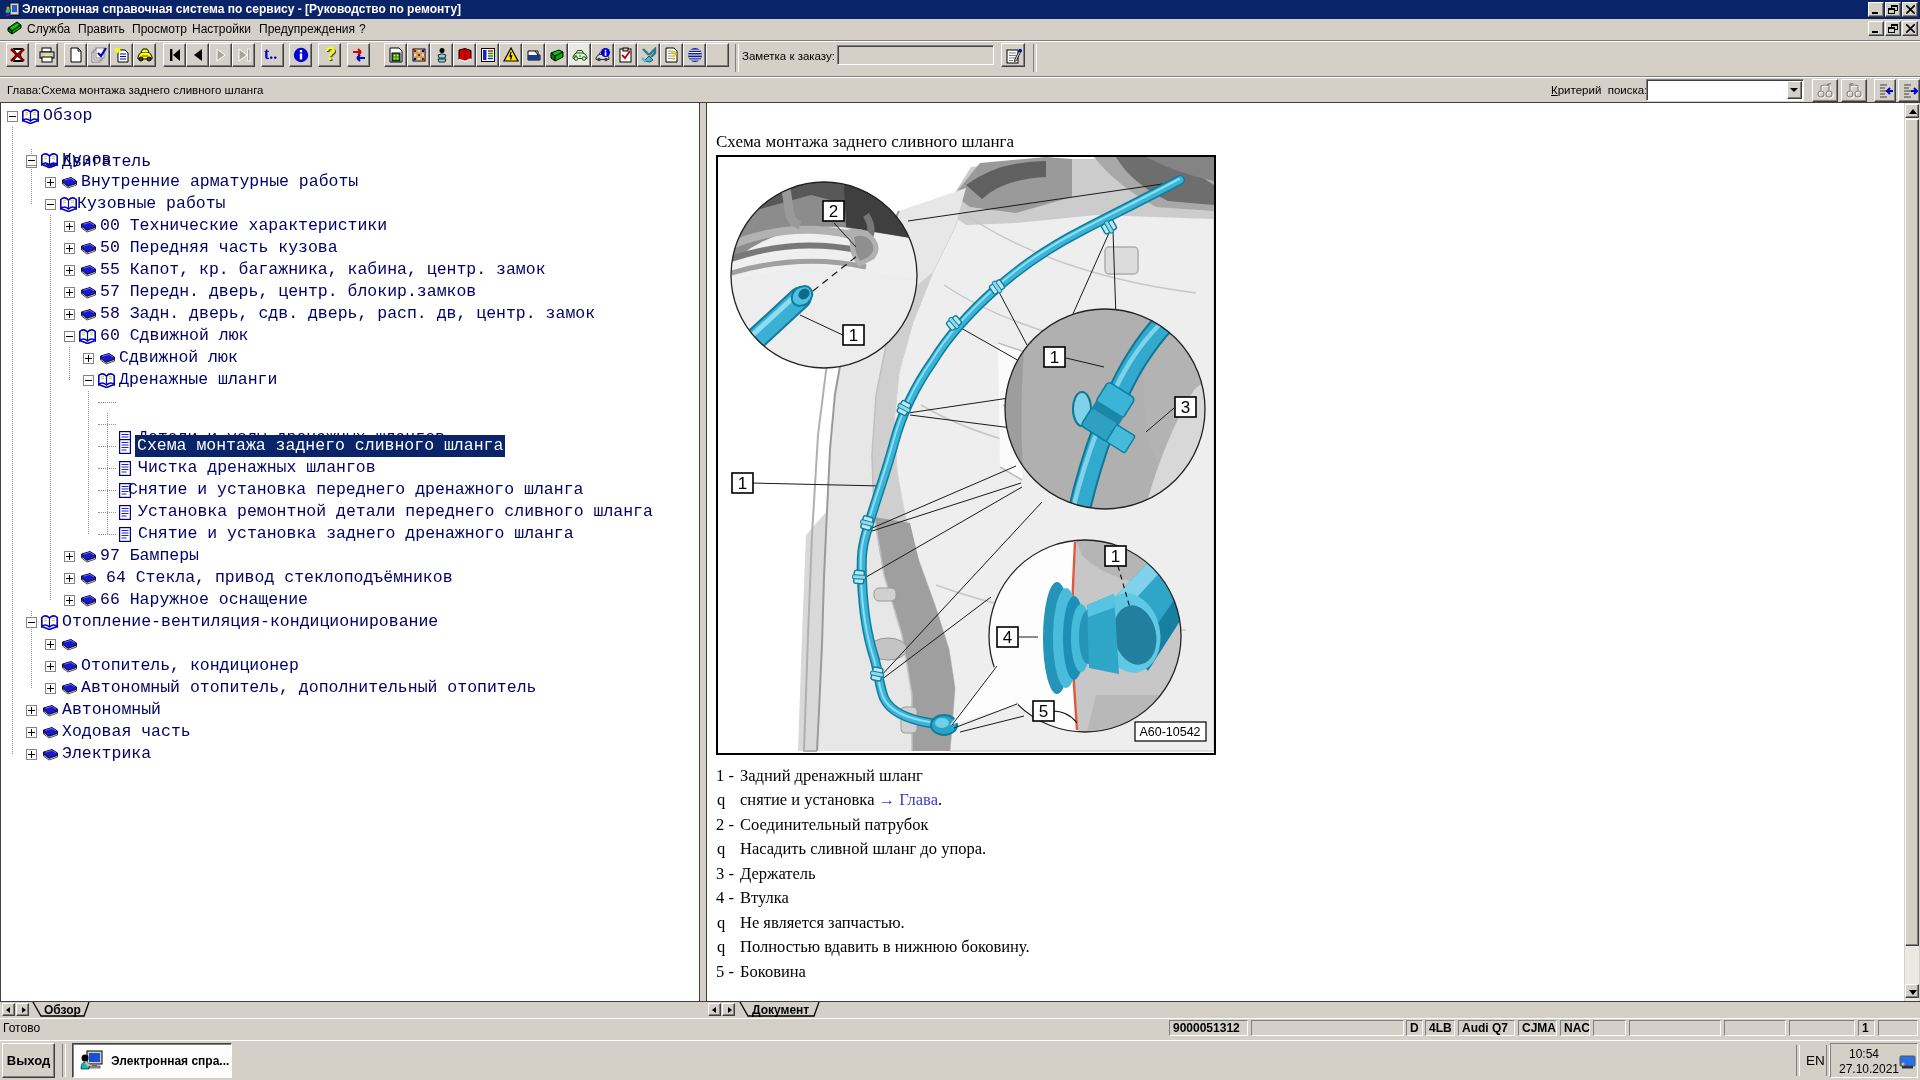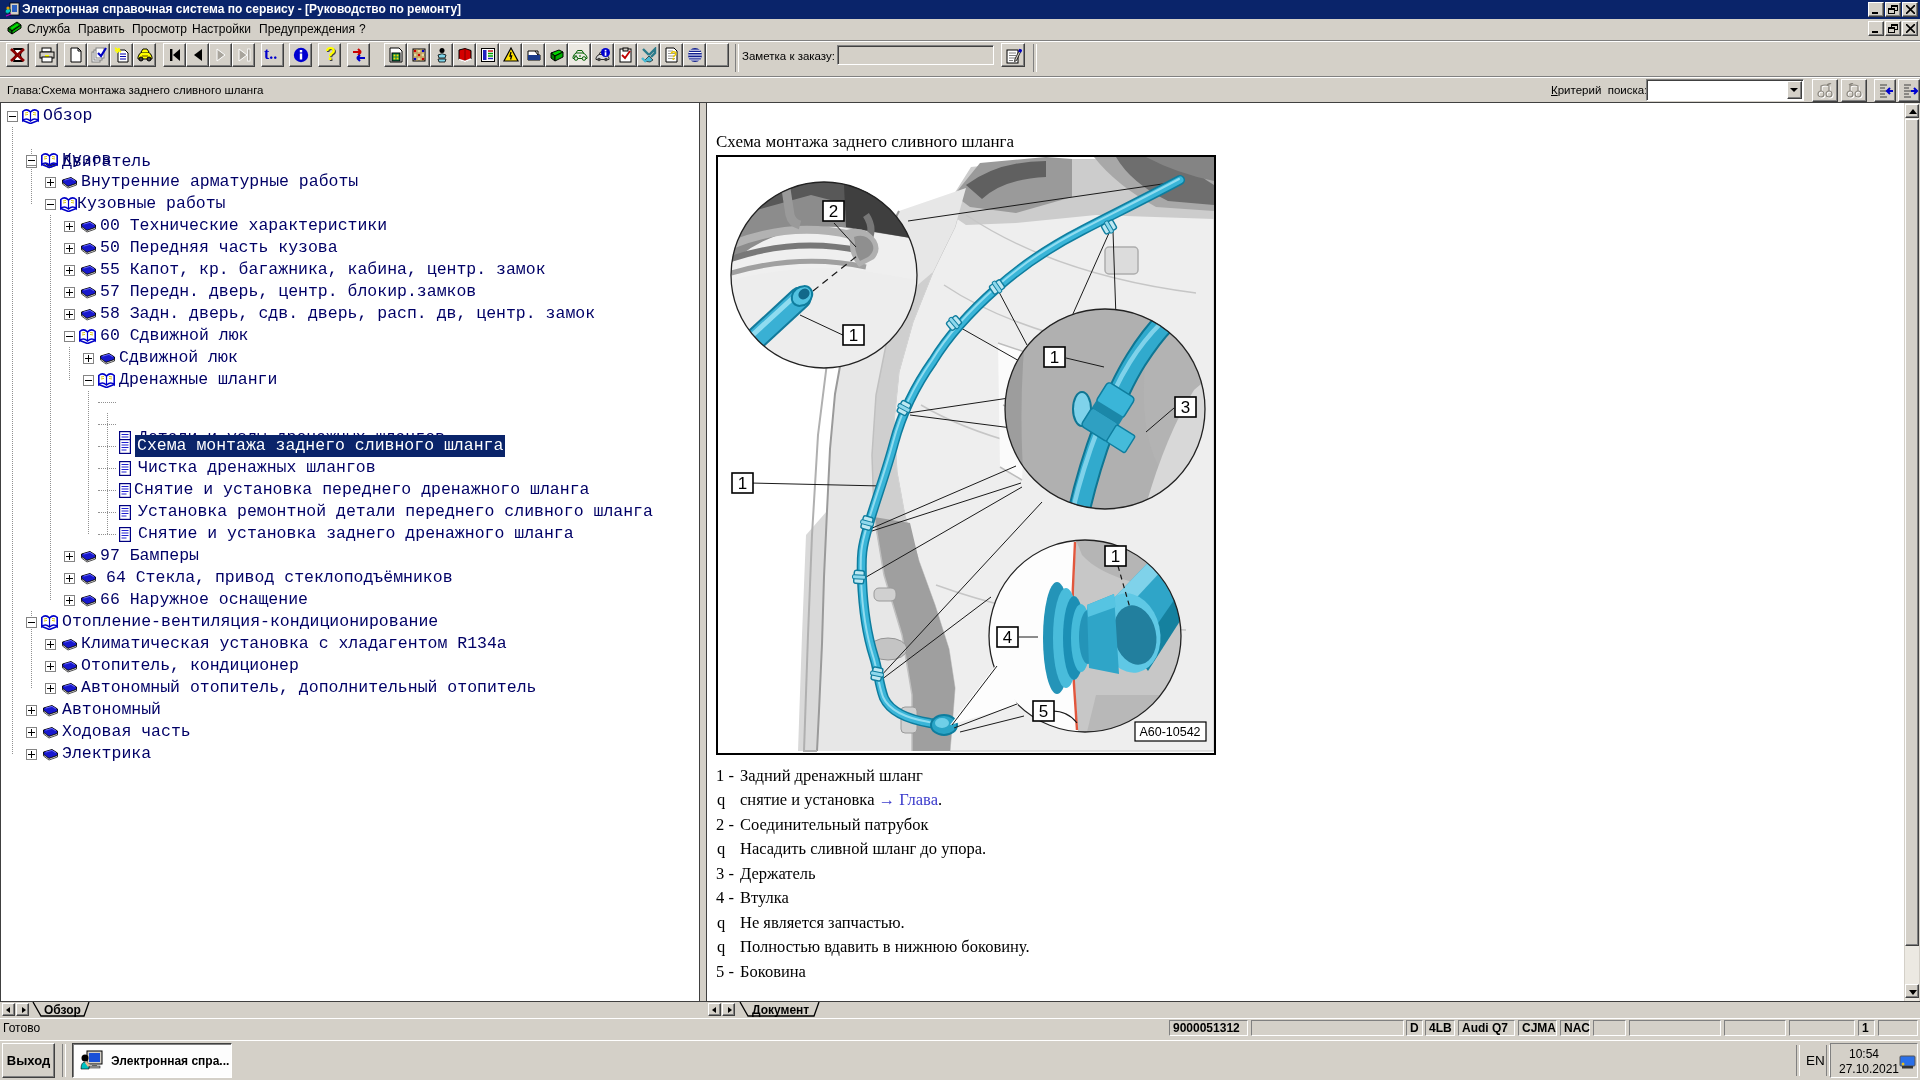--- a/index.html
+++ b/index.html
@@ -531,21 +531,21 @@
         <rect x="0.6" y="0.6" width="10.8" height="13.8" fill="#fff" stroke="#000080" stroke-width="1.2"></rect>
         <path d="M2.5 3.5 L9.5 3.5 M2.5 6 L9.5 6 M2.5 8.5 L9.5 8.5 M2.5 11 L7.5 11" stroke="#2020d0" stroke-width="1.1"></path>
       </svg>
       <span class="tt" style="left:137px;">Чистка дренажных шлангов</span>
     </div>
 <div class="trow" style="top:376px;">
       <svg class="ab" style="left:118px;top:4px" width="12" height="15" viewBox="0 0 12 15">
         <rect x="0.6" y="0.6" width="10.8" height="13.8" fill="#fff" stroke="#000080" stroke-width="1.2"></rect>
         <path d="M2.5 3.5 L9.5 3.5 M2.5 6 L9.5 6 M2.5 8.5 L9.5 8.5 M2.5 11 L7.5 11" stroke="#2020d0" stroke-width="1.1"></path>
       </svg>
-      <span class="tt" style="left:133px;">Снятие и установка переднего дренажного шланга</span>
+      <span class="tt" style="left:127px;">Снятие и установка переднего дренажного шланга</span>
     </div>
 <div class="trow" style="top:420px;">
       <svg class="ab" style="left:118px;top:4px" width="12" height="15" viewBox="0 0 12 15">
         <rect x="0.6" y="0.6" width="10.8" height="13.8" fill="#fff" stroke="#000080" stroke-width="1.2"></rect>
         <path d="M2.5 3.5 L9.5 3.5 M2.5 6 L9.5 6 M2.5 8.5 L9.5 8.5 M2.5 11 L7.5 11" stroke="#2020d0" stroke-width="1.1"></path>
       </svg>
       <span class="tt" style="left:137px;">Снятие и установка заднего дренажного шланга</span>
     </div>
 <div class="trow" style="top:398px;">
       <svg class="ab" style="left:118px;top:4px" width="12" height="15" viewBox="0 0 12 15">
@@ -605,21 +605,20 @@
 <div class="trow" style="top:530px;">
       <div class="eb pl" style="left:44px;top:6px;">
         <i></i>
         <b></b>
       </div>
       <svg class="ab" style="left:60px;top:5px" width="17" height="13" viewBox="0 0 17 13">
         <path d="M1.5 4 L10 1.5 L15.5 5 L15.5 7.5 L7 10.5 L1.5 6.5 Z" fill="#1818cc" stroke="#000" stroke-width="0.9"></path>
         <path d="M1.5 6.5 L7 10.5 L15.5 7.5 L15.5 9 L7 12 L1.5 8 Z" fill="#fff" stroke="#000" stroke-width="0.7"></path>
         <path d="M3.5 4.2 L10 2.4 L13.8 4.8" fill="none" stroke="#6a6aff" stroke-width="1"></path>
       </svg>
-      <span class="tt" style="left:80px;">Климатическая установка с хладагентом R134a</span>
     </div>
 <div class="trow" style="top:552px;">
       <div class="eb pl" style="left:44px;top:6px;">
         <i></i>
         <b></b>
       </div>
       <svg class="ab" style="left:60px;top:5px" width="17" height="13" viewBox="0 0 17 13">
         <path d="M1.5 4 L10 1.5 L15.5 5 L15.5 7.5 L7 10.5 L1.5 6.5 Z" fill="#1818cc" stroke="#000" stroke-width="0.9"></path>
         <path d="M1.5 6.5 L7 10.5 L15.5 7.5 L15.5 9 L7 12 L1.5 8 Z" fill="#fff" stroke="#000" stroke-width="0.7"></path>
         <path d="M3.5 4.2 L10 2.4 L13.8 4.8" fill="none" stroke="#6a6aff" stroke-width="1"></path>

